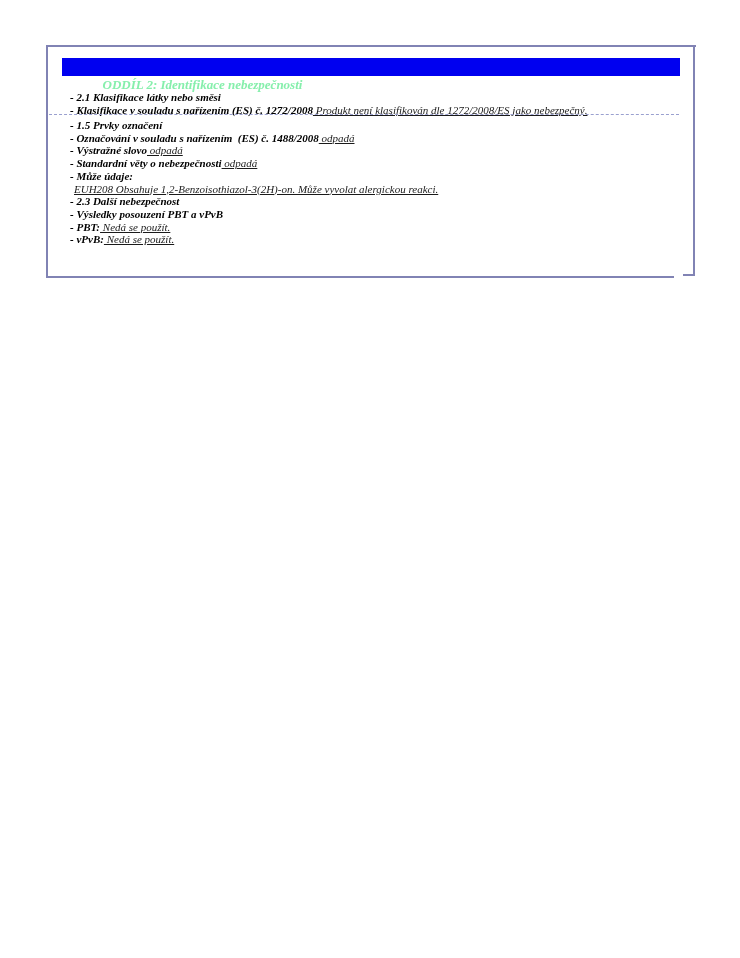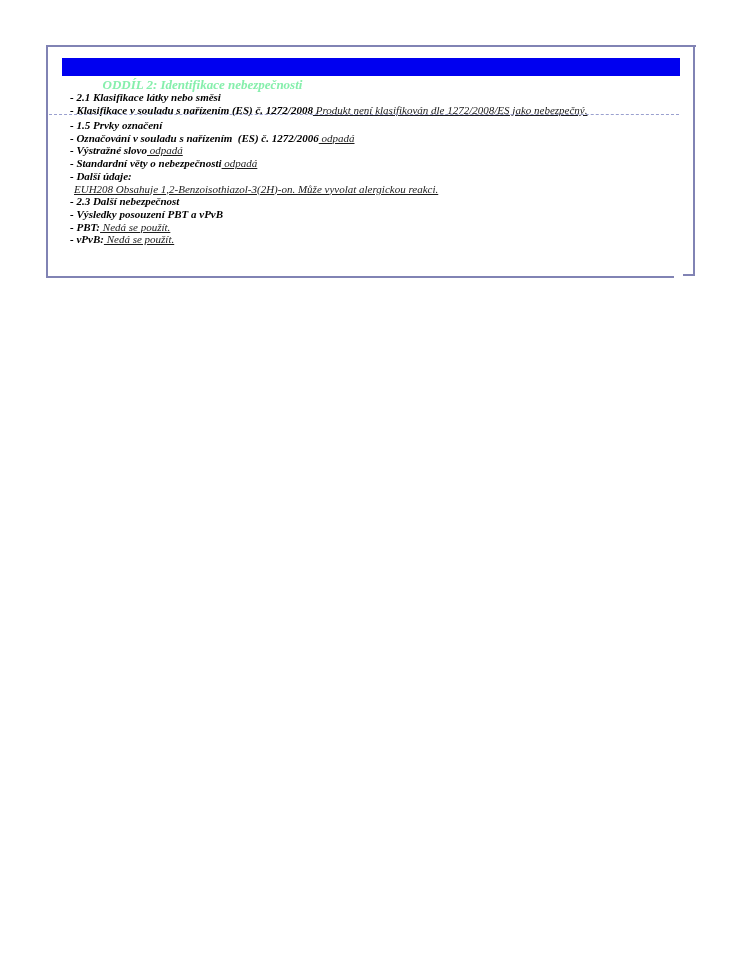--- a/index.html
+++ b/index.html
@@ -88,24 +88,24 @@
 
     <div class="block block-a">
       <div class="row"><span class="b">- 2.1 Klasifikace látky nebo směsi</span><span class="r"></span></div>
       <div class="row"><span class="b">- Klasifikace v souladu s nařízením (ES) č. 1272/2008</span><span class="r"> Produkt není klasifikován dle 1272/2008/ES jako nebezpečný.</span></div>
     </div>
 
     <div class="dashed-sep"></div>
 
     <div class="block block-b">
       <div class="row"><span class="b">- 1.5 Prvky označení</span><span class="r"></span></div>
-      <div class="row"><span class="b">- Označování v souladu s nařízením  (ES) č. 1272/2006</span><span class="r"> odpadá</span></div>
+      <div class="row"><span class="b">- Označování v souladu s nařízením  (ES) č. 1488/2008</span><span class="r"> odpadá</span></div>
       <div class="row"><span class="b">- Výstražné slovo</span><span class="r"> odpadá</span></div>
       <div class="row"><span class="b">- Standardní věty o nebezpečnosti</span><span class="r"> odpadá</span></div>
-      <div class="row"><span class="b">- Další údaje:</span><span class="r"></span></div>
+      <div class="row"><span class="b">- Může údaje:</span><span class="r"></span></div>
       <div class="row indent"><span class="b"></span><span class="r">EUH208 Obsahuje 1,2-Benzoisothiazol-3(2H)-on. Může vyvolat alergickou reakci.</span></div>
       <div class="row"><span class="b">- 2.3 Další nebezpečnost</span><span class="r"></span></div>
       <div class="row"><span class="b">- Výsledky posouzení PBT a vPvB</span><span class="r"></span></div>
       <div class="row"><span class="b">- PBT:</span><span class="r"> Nedá se použít.</span></div>
       <div class="row"><span class="b">- vPvB:</span><span class="r"> Nedá se použít.</span></div>
     </div>
   </div>
 </div>
 
 </body></html>

